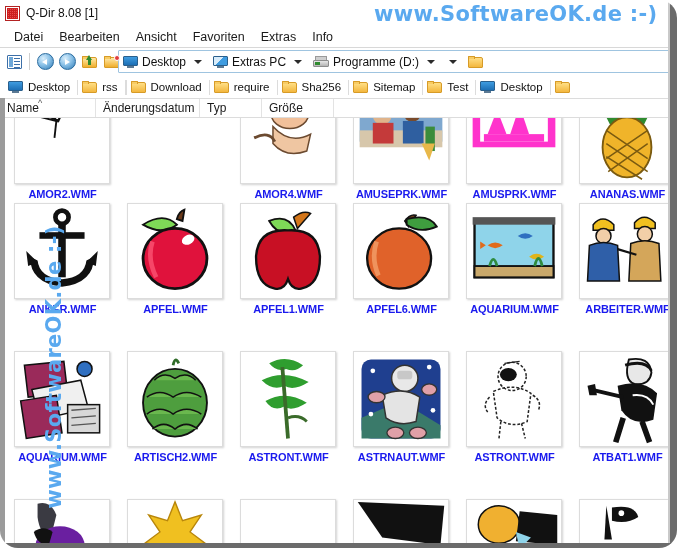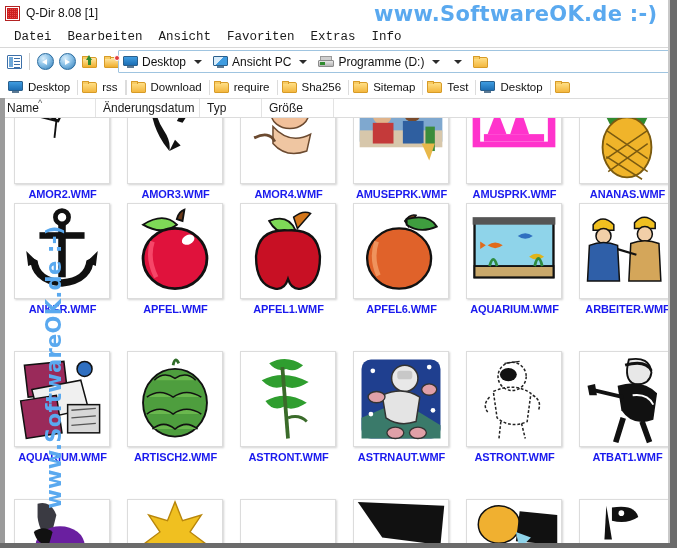--- a/index.html
+++ b/index.html
@@ -2,21 +2,21 @@
 <html><head>
 <meta charset="utf-8">
 <style>
   html,body{margin:0;padding:0;}
   body{
     width:677px;height:548px;overflow:hidden;
     font-family:"Liberation Sans", sans-serif;
     background:#ffffff;
     -webkit-font-smoothing:antialiased;
   }
-  .window{position:relative;width:677px;height:548px;background:#fff;overflow:hidden;}
+  .window{position:relative;width:677px;height:548px;background:#fff;overflow:hidden;border-radius:18px;}
 
   
   .titlebar{
     position:absolute;left:0;top:0;width:677px;height:26px;
     background:#ffffff;display:flex;align-items:center;
   }
   .app-icon{
     width:13px;height:13px;margin-left:5px;margin-right:6px;
     background:#ffffff;border:1px solid #b32222;
     position:relative;flex:none;
@@ -30,21 +30,21 @@
   }
   .title-text{font-size:12px;color:#111;white-space:nowrap;}
 
   
   .menubar{
     position:absolute;left:0;top:26px;width:677px;height:21px;
     background:#ffffff;display:flex;align-items:center;padding-left:6px;
     box-sizing:border-box;
   }
   .menu-item{
-    font-size:12.5px;color:#1a1a1a;padding:2px 8px;white-space:nowrap;cursor:default;font-family:Liberation Mono, monospace;
+    font-size:12.5px;color:#1a1a1a;padding:2px 8px;white-space:nowrap;cursor:default;
   }
   .menu-sep{
     position:absolute;left:0;top:47px;width:677px;height:1px;background:#d8d8d8;
   }
 
   
   .toolbar{
     position:absolute;left:0;top:48px;width:677px;height:27px;
     background:#ffffff;display:flex;align-items:center;box-sizing:border-box;
     padding-left:3px;
@@ -303,21 +303,21 @@
         </div>
       <span class="crumb-label">Desktop</span>
     </div>
     <div class="crumb-caret"></div>
 
     <div class="crumb">
       <div class="monitor monitor-pc">
           <div class="screen"></div>
           <div class="stand"></div>
         </div>
-      <span class="crumb-label">Ansicht PC</span>
+      <span class="crumb-label">Extras PC</span>
     </div>
     <div class="crumb-caret"></div>
 
     <div class="crumb">
       <div class="drive">
           <div class="top"></div>
           <div class="body"></div>
           <div class="led"></div>
         </div>
       <span class="crumb-label">Programme (D:)</span>
@@ -432,31 +432,20 @@
         <div class="thumb">
           <svg viewBox="0 0 100 100">
               <rect width="100" height="100" fill="#fff"></rect>
             <path d="M10 8 Q32 2 56 12 L46 34 Q30 26 14 18Z" fill="none" stroke="#111" stroke-width="2.4"></path>
             <path d="M56 8 L74 4 L70 20 L58 24Z" fill="#111"></path>
             <path d="M30 10 L44 34 L28 30Z" fill="none" stroke="#111" stroke-width="2"></path>
             <path d="M44 34 L42 52" stroke="#111" stroke-width="2"></path>
           </svg>
         </div>
         <div class="fname">AMOR2.WMF</div>
-      </div>
-      <div class="cell" style="left:119px">
-        <div class="thumb">
-          <svg viewBox="0 0 100 100">
-              <rect width="100" height="100" fill="#fff"></rect>
-            <path d="M30 4 Q26 26 38 44 Q46 56 44 66 L38 58 Q26 40 24 18Z" fill="#111"></path>
-            <path d="M62 2 Q60 20 52 34 L58 36 Q70 18 70 2Z" fill="#111"></path>
-            <path d="M44 66 L50 54 L56 60" fill="#111"></path>
-          </svg>
-        </div>
-        <div class="fname">AMOR3.WMF</div>
       </div>
       <div class="cell" style="left:232px">
         <div class="thumb">
           <svg viewBox="0 0 100 100">
               <rect width="100" height="100" fill="#fff"></rect>
             <ellipse cx="52" cy="26" rx="20" ry="16" fill="#f1c09a" stroke="#6b4a30" stroke-width="1.6"></ellipse>
             <path d="M34 40 Q52 60 74 48 L70 66 Q48 74 34 58Z" fill="#efc6a2" stroke="#6b4a30" stroke-width="1.6"></path>
             <path d="M28 12 Q50 0 74 14 Q58 10 40 18Z" fill="#5b3a24"></path>
             <circle cx="45" cy="26" r="2.2" fill="#222"></circle>
               <circle cx="60" cy="26" r="2.2" fill="#222"></circle>

